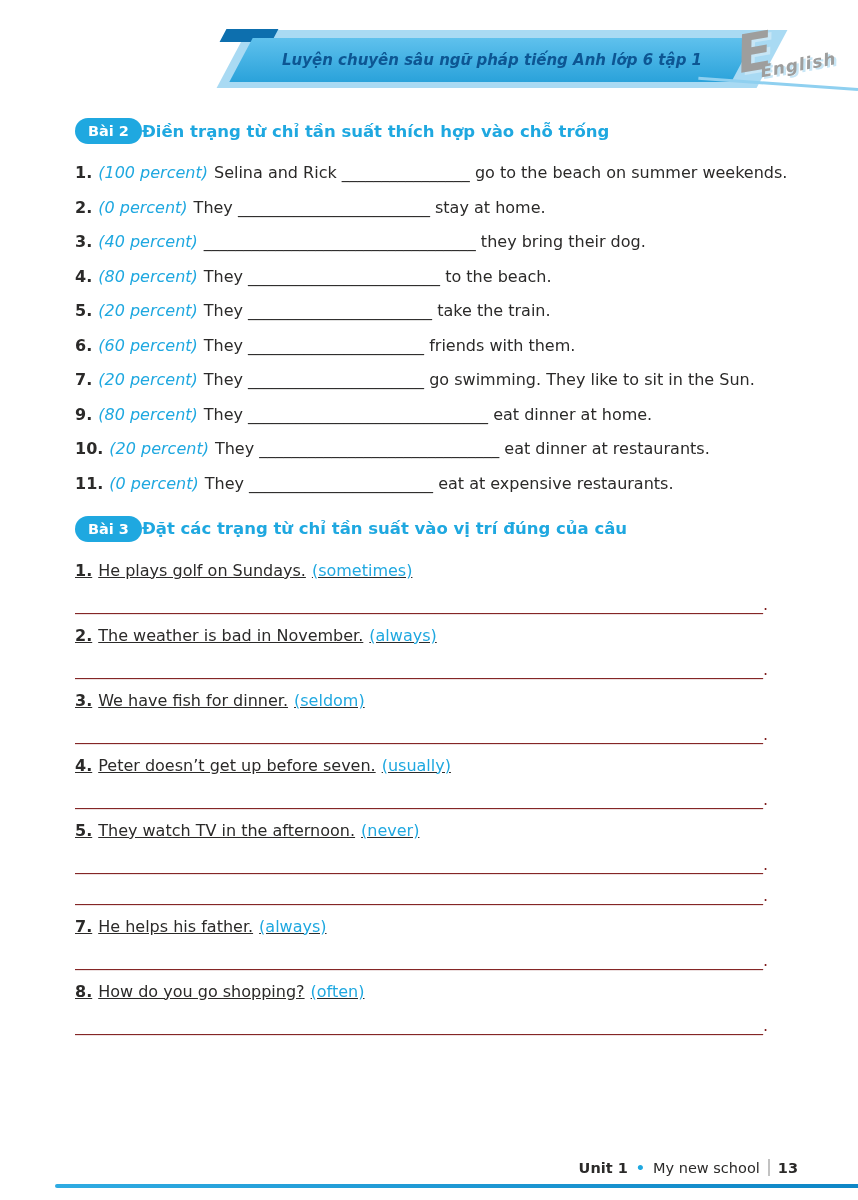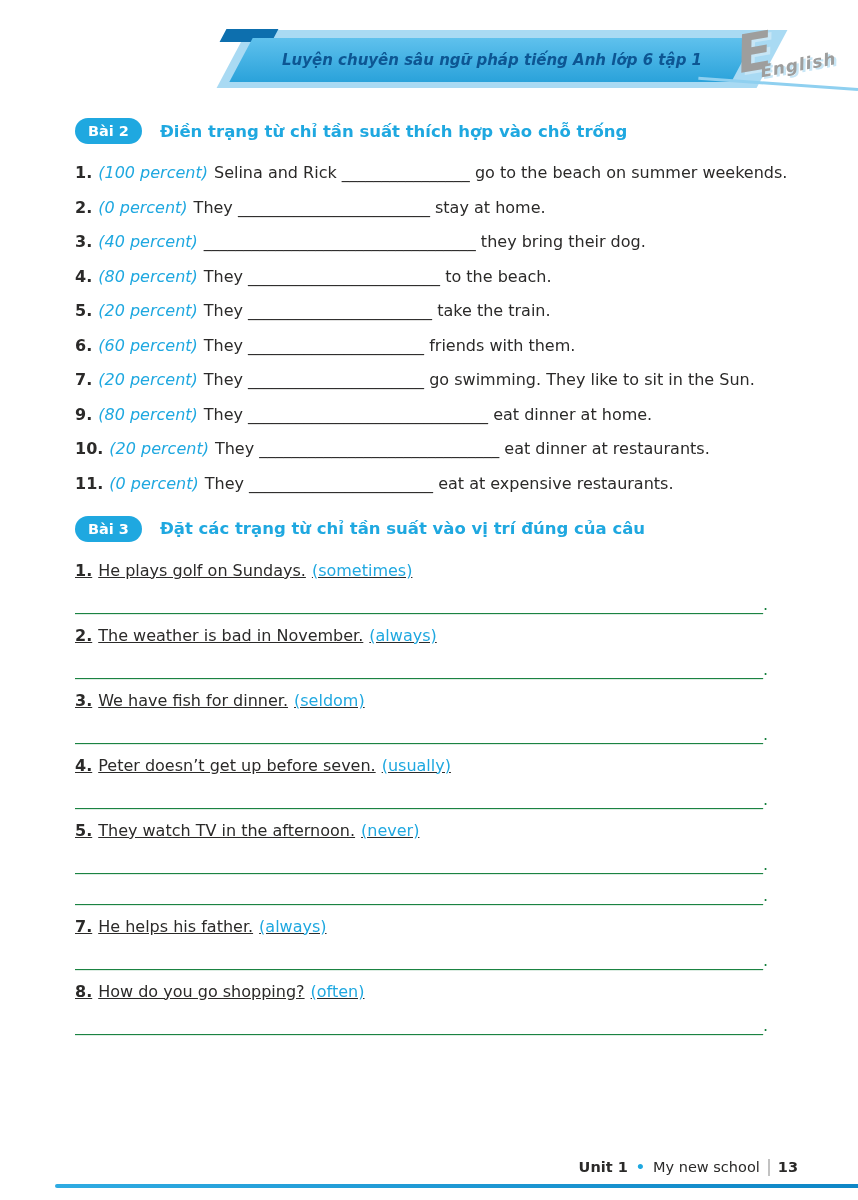--- a/index.html
+++ b/index.html
@@ -48,44 +48,44 @@
       display: block;
     }
     .logo-word {
       position: absolute; left: 20px; top: 36px;
       font-size: 17px; font-weight: bold; font-style: italic; letter-spacing: 1px;
       color: #9e9e9d; text-shadow: 2px 2px 0 #c7e6f6;
     }
 
     
     .content { position: absolute; top: 118px; left: 75px; right: 66px; }
-    .ex-head { display: flex; align-items: center; gap: 18px; margin: 0 0 18px 0; }
+    .ex-head { display: flex; align-items: center; gap: 0; margin: 0 0 18px 0; }
     .ex-head.second { margin-top: 22px; }
     .badge {
       background: #1fa8e0; color: #ffffff; font-weight: bold; font-size: 14.5px;
       padding: 4px 13px; border-radius: 14px; line-height: 1.25; white-space: nowrap;
     }
     .ex-title { font-size: 16.5px; font-weight: bold; color: #1fa8e0; margin: 0; }
 
     .ex-row { margin: 0 0 13.5px 0; line-height: 21px; font-size: 16px; }
     .num { font-weight: bold; margin-right: 6px; }
     .pct { margin-right: 6px; font-style: italic; }
     .cyan { color: #1fa8e0; }
     .adv { margin-left: 6px; }
     .sent { margin-bottom: 13px; text-decoration: underline; }
     .answer-line {
       margin: 0 0 10px 0; line-height: 21px; font-size: 16px;
-      white-space: nowrap; overflow: hidden; color: #15803d;
+      white-space: nowrap; overflow: hidden; color: #7f1d1d;
     }
 
     
     .page-footer { position: absolute; left: 0; right: 0; bottom: 0; height: 50px; }
     .footer-meta {
       position: absolute; right: 60px; bottom: 24px;
-      display: flex; gap: 8px; font-size: 14.5px;
+      display: flex; align-items: center; gap: 8px; font-size: 14.5px;
     }
     .unit { font-weight: bold; }
     .dot { color: #1fa8e0; font-weight: bold; }
     .vbar { width: 2px; height: 17px; background: #c2c2c2; display: inline-block; }
     .pageno { font-weight: bold; }
     .footer-line {
       position: absolute; left: 55px; right: 0; bottom: 12px; height: 4px;
       border-radius: 2px 0 0 2px;
       background: linear-gradient(90deg, #2fabe2 0%, #0e86c6 100%);
     }

